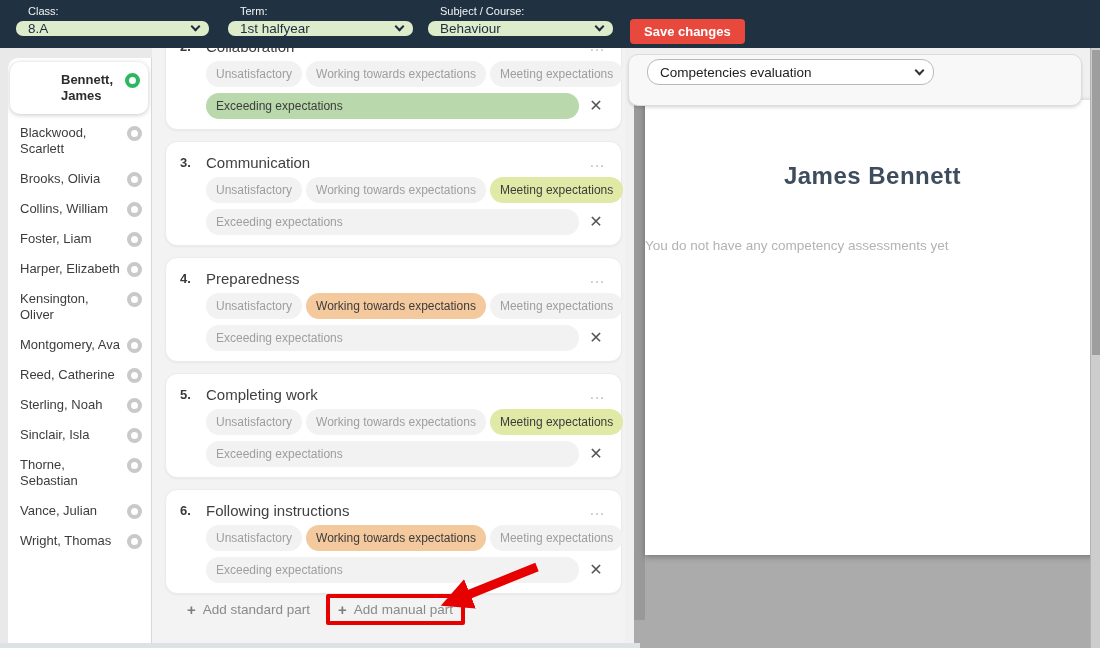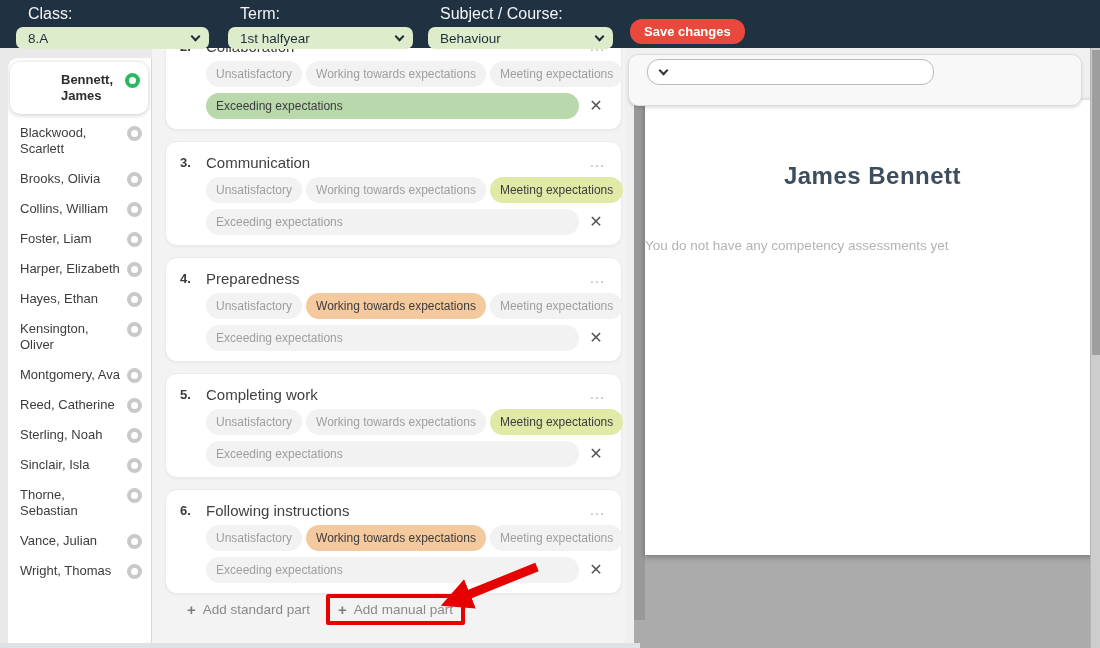--- a/index.html
+++ b/index.html
@@ -3,25 +3,25 @@
 <meta charset="utf-8">
 <style>
   html,body{margin:0;padding:0;background:#fff;}
   *{box-sizing:border-box;}
   body{font-family:"Liberation Sans","DejaVu Sans",sans-serif;}
   #app{position:relative;width:1100px;height:648px;overflow:hidden;background:#f3f3f3;}
 
   
   .app-header{position:absolute;left:0;top:0;width:1100px;height:48px;background:#203241;z-index:50;}
   .hfield{position:absolute;top:5px;}
-  .hfield .hlabel{display:block;color:#f2f4f6;font-size:16px;margin:0 0 4px 12px;}
-  .hselect{display:flex;align-items:center;background:#ddedcc;border-radius:7px;height:22px;padding:0 10px 0 12px;color:#1d2d3c;font-size:13.5px;cursor:pointer;}
+  .hfield .hlabel{display:block;color:#f2f4f6;font-size:11px;margin:0 0 4px 12px;}
+  .hselect{display:flex;align-items:center;background:#ddedcc;border-radius:7px;height:15px;padding:0 10px 0 12px;color:#1d2d3c;font-size:13.5px;cursor:pointer;}
   .hselect .sel-text{flex:1;}
   .chev{width:7px;height:7px;border-right:2px solid #1d2d3c;border-bottom:2px solid #1d2d3c;transform:rotate(45deg);margin-top:-4px;}
-  .save-btn{position:absolute;left:630px;top:19px;height:25px;background:#e8493c;color:#fff;border:none;border-radius:12px;font-size:13px;font-weight:bold;padding:0 14px;cursor:pointer;font-family:inherit;}
+  .save-btn{position:absolute;left:630px;top:19px;height:25px;background:#e8493c;color:#fff;border:none;border-radius:4px;font-size:13px;font-weight:bold;padding:0 14px;cursor:pointer;font-family:inherit;}
 
   
   .sidebar{position:absolute;left:0;top:48px;width:152px;height:600px;background:#e9e9e9;}
   .student-list{position:absolute;left:8px;top:10px;right:0;bottom:0;background:#fff;border-top-left-radius:10px;border-right:1px solid #d8d8d8;padding-top:2px;overflow:hidden;}
   .student{display:flex;align-items:flex-start;padding:7px 9px 7px 12px;cursor:pointer;}
   .student .sname{width:102px;font-size:13px;line-height:16px;color:#3c3c3c;}
   .student .dot{margin-left:auto;width:15px;height:15px;border-radius:50%;border:4px solid #c9c9c9;background:#fff;flex:0 0 auto;margin-top:1px;}
   .student.selected{background:#fff;border-radius:10px;box-shadow:0 1px 5px rgba(0,0,0,0.22);margin:2px 3px 4px 2px;padding:10px 8px 10px 11px;}
   .student.selected .sname{font-weight:bold;color:#2d2d2d;padding-left:40px;}
   .student.selected .dot{border-color:#2cb85e;}
@@ -124,24 +124,20 @@
   <div class="student">
     <span class="sname">Foster, Liam</span>
     <span class="dot"></span>
   </div>
 
   <div class="student">
     <span class="sname">Harper, Elizabeth</span>
     <span class="dot"></span>
   </div>
 
-  <div class="student">
-    <span class="sname">Hayes, Ethan</span>
-    <span class="dot"></span>
-  </div>
 
   <div class="student">
     <span class="sname">Kensington, Oliver</span>
     <span class="dot"></span>
   </div>
 
   <div class="student">
     <span class="sname">Montgomery, Ava</span>
     <span class="dot"></span>
   </div>
@@ -277,20 +273,21 @@
         </button>
       </span>
     </div>
   </div>
 
   <div class="bottom-band"></div>
 
   <div class="preview-pane">
     <div class="preview-card">
       <div class="preview-select">
+        <span class="sel-text">Competencies evaluation</span>
         <span class="chev"></span>
       </div>
     </div>
     <div class="viewer">
       <div class="viewer-thumb"></div>
       <div class="page">
         <div class="page-name">James Bennett</div>
         <div class="page-empty">You do not have any competency assessments yet</div>
       </div>
 

